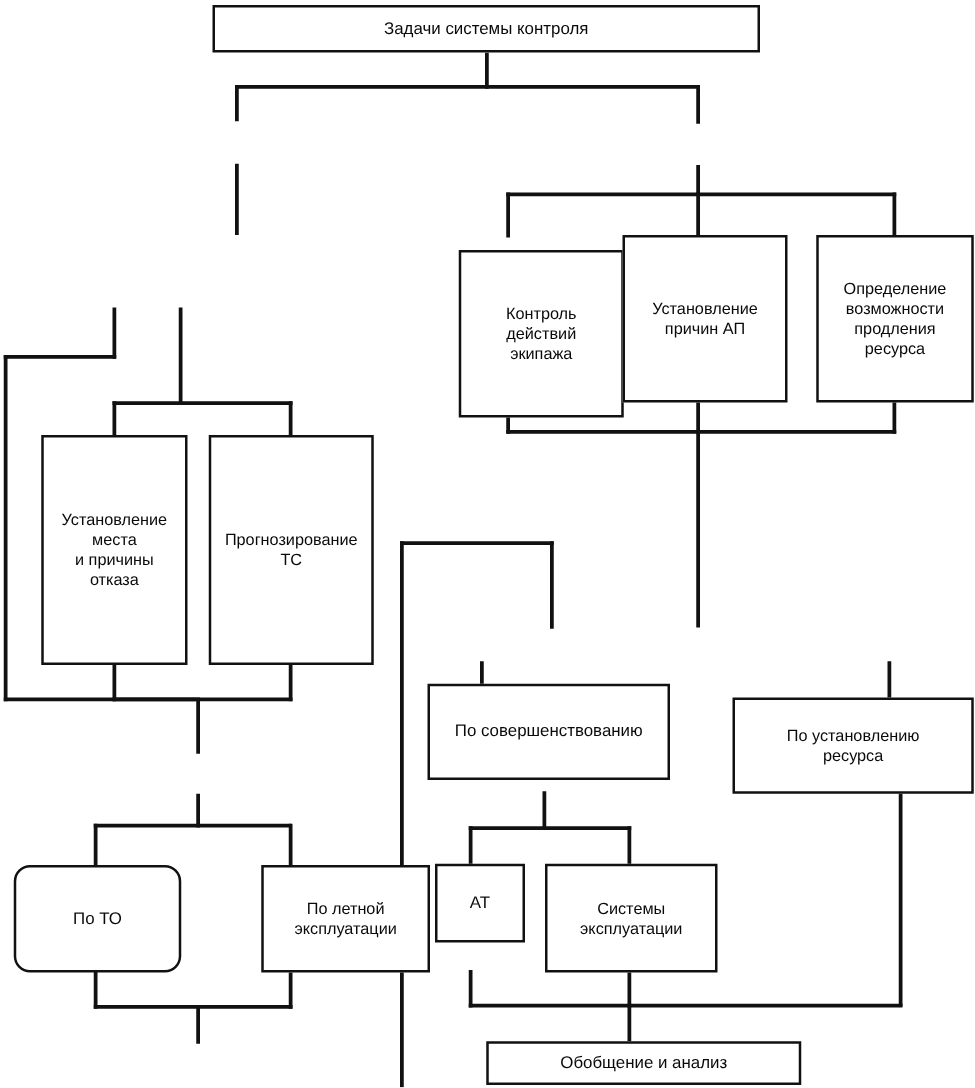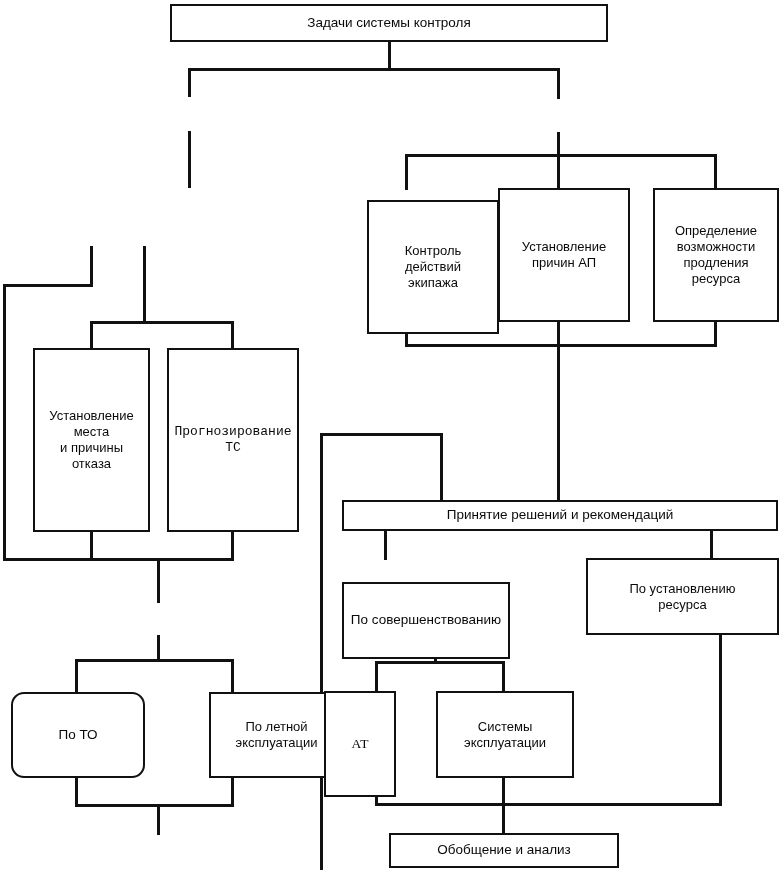--- a/index.html
+++ b/index.html
@@ -96,26 +96,25 @@
     <div class="node sm" style="left: 498px; top: 188px; width: 132px; height: 134px; border-color: rgb(17, 17, 17); background: rgb(255, 255, 255); color: rgb(10, 10, 10);">Установление
 причин АП</div>
     <div class="node sm" style="left: 653px; top: 188px; width: 126px; height: 134px; border-color: rgb(17, 17, 17); background: rgb(255, 255, 255); color: rgb(10, 10, 10);">Определение
 возможности
 продления
 ресурса</div>
     <div class="node sm" style="left: 33px; top: 348px; width: 117px; height: 184px; border-color: rgb(17, 17, 17); background: rgb(255, 255, 255); color: rgb(10, 10, 10);">Установление
 места
 и причины
 отказа</div>
-    <div class="node sm" style="left: 167px; top: 348px; width: 132px; height: 184px; border-color: rgb(17, 17, 17); background: rgb(255, 255, 255); color: rgb(10, 10, 10); font-family: Liberation Mono, monospace;">Прогнозирование
+    <div class="node sm" style="left: 167px; top: 348px; width: 132px; height: 184px; border-color: rgb(17, 17, 17); background: rgb(255, 255, 255); color: rgb(10, 10, 10);">Прогнозирование
 ТС</div>
-    <div class="node" style="left: 342px; top: 500px; width: 436px; height: 31px; border-color: rgb(17, 17, 17); background: rgb(255, 255, 255); color: rgb(10, 10, 10);">Принятие решений и рекомендаций</div>
-    <div class="node" style="left: 342px; top: 582px; width: 168px; height: 77px; border-color: rgb(17, 17, 17); background: rgb(255, 255, 255); color: rgb(10, 10, 10);">По совершенствованию</div>
+    <div class="node" style="left: 342px; top: 547px; width: 194px; height: 77px; border-color: rgb(17, 17, 17); background: rgb(255, 255, 255); color: rgb(10, 10, 10);">По совершенствованию</div>
     <div class="node sm" style="left: 586px; top: 558px; width: 193px; height: 77px; border-color: rgb(17, 17, 17); background: rgb(255, 255, 255); color: rgb(10, 10, 10);">По установлению
 ресурса</div>
     <div class="node" style="left: 11px; top: 692px; width: 134px; height: 86px; border-color: rgb(17, 17, 17); background: rgb(255, 255, 255); color: rgb(10, 10, 10); border-radius: 13px;">По ТО</div>
     <div class="node sm" style="left: 165px; top: 692px; width: 135px; height: 86px; border-color: rgb(17, 17, 17); background: rgb(255, 255, 255); color: rgb(10, 10, 10); margin-left: 44px;">По летной
 эксплуатации</div>
-    <div class="node" style="left: 324px; top: 691px; width: 72px; height: 106px; border-color: rgb(17, 17, 17); background: rgb(255, 255, 255); color: rgb(10, 10, 10); font-family: Liberation Serif, serif;">АТ</div>
+    <div class="node" style="left: 348px; top: 691px; width: 72px; height: 63px; border-color: rgb(17, 17, 17); background: rgb(255, 255, 255); color: rgb(10, 10, 10);">АТ</div>
     <div class="node sm" style="left: 436px; top: 691px; width: 138px; height: 87px; border-color: rgb(17, 17, 17); background: rgb(255, 255, 255); color: rgb(10, 10, 10);">Системы
 эксплуатации</div>
-    <div class="node" style="left: 389px; top: 833px; width: 230px; height: 35px; border-color: rgb(17, 17, 17); background: rgb(255, 255, 255); color: rgb(10, 10, 10);">Обобщение и анализ</div>
+    <div class="node" style="left: 389px; top: 833px; width: 252px; height: 35px; border-color: rgb(17, 17, 17); background: rgb(255, 255, 255); color: rgb(10, 10, 10);">Обобщение и анализ</div>
   </div>
 
 </body></html>

